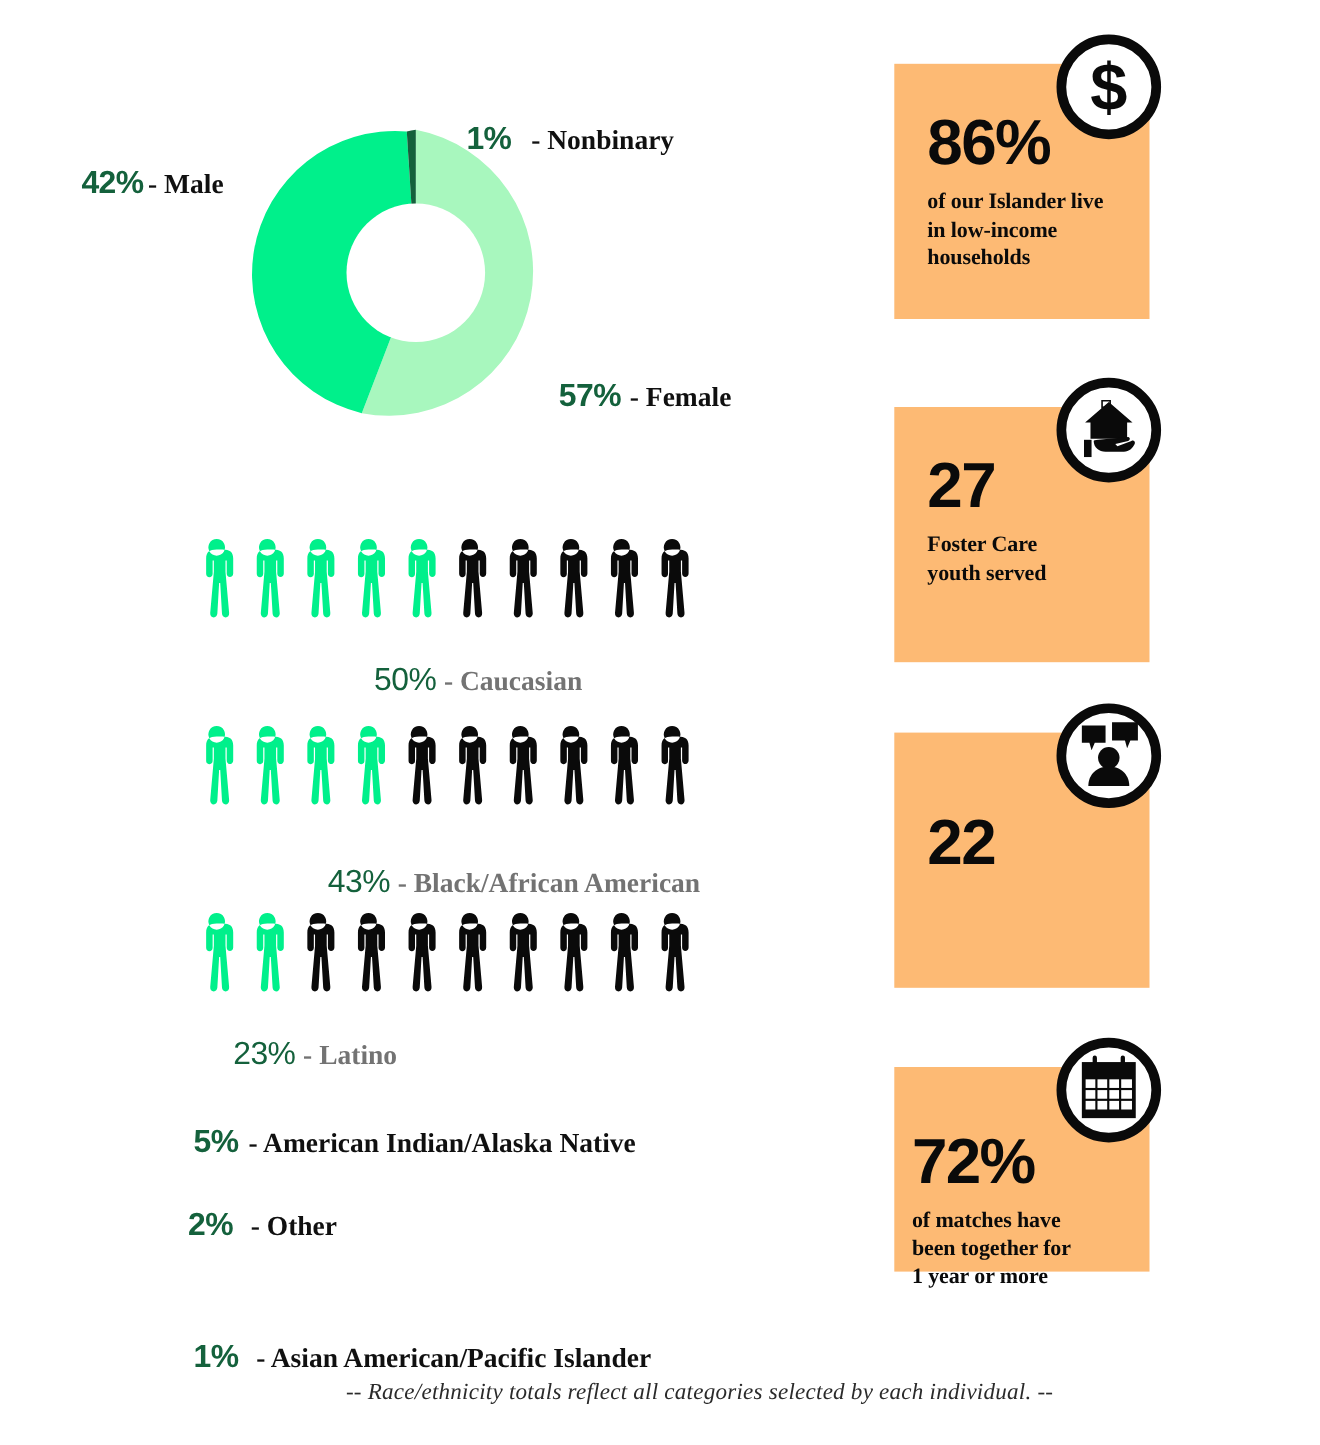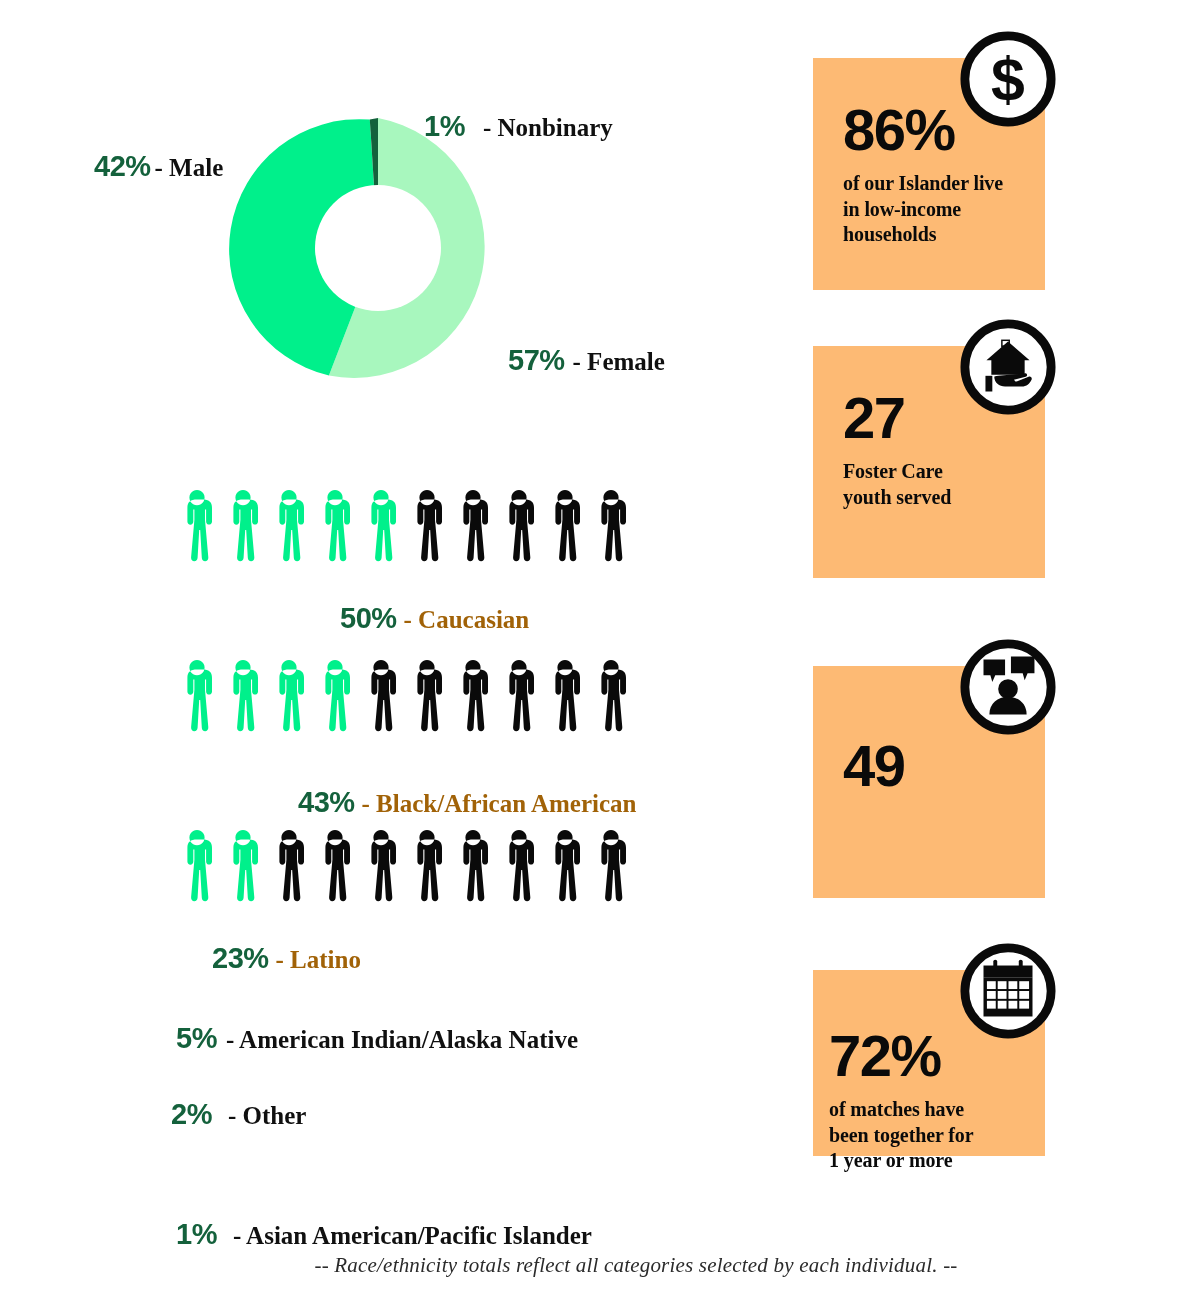--- a/index.html
+++ b/index.html
@@ -54,21 +54,21 @@
     letter-spacing: -0.5px;
   }
   .donut-label .cat {
     color: #101010;
     font-weight: bold;
     font-size: 25px;
   }
 
   #label-nonbinary { left: 424px; top: 68px; margin-top: 44px; }
   #label-nonbinary .gap { display: inline-block; width: 18px; }
-  #label-male      { left: 74px;  top: 152px; margin-left: 20px; }
+  #label-male      { left: 74px;  top: 152px; }
   #label-male .gap { display: inline-block; width: 4px; }
   #label-female    { left: 508px; top: 346px; }
   #label-female .gap { display: inline-block; width: 8px; }
 
   
   .people-row {
     position: absolute;
     left: 0;
     width: 760px;
   }
@@ -86,29 +86,29 @@
   }
 
   .race-label {
     position: absolute;
     white-space: nowrap;
     font-size: 26px;
     line-height: 1;
   }
   .race-label .pct {
     font-family: "Liberation Sans", sans-serif;
-    font-weight: bold;
+    font-weight: normal;
     font-size: 29px;
     color: #14613c;
     letter-spacing: -0.5px;
   }
   .race-label .dash,
   .race-label .cat {
     font-family: "Liberation Serif", serif;
-    color: #a16207;
+    color: #737373;
     font-weight: bold;
     font-size: 25px;
   }
   .race-label .gap { display: inline-block; width: 7px; }
 
   #row-caucasian { top: 487px; }
   #row-caucasian .race-label { left: 340px; top: 117px; }
 
   #row-black { top: 657px; }
   #row-black .race-label { left: 298px; top: 131px; }
@@ -198,21 +198,21 @@
   .stat-icon {
     position: absolute;
     width: 98px;
     height: 98px;
     right: -8px;
     top: -28px;
   }
 
   #card-income    { top: 58px; }
   #card-income    .stat-icon { top: -28px; right: -12px; }
-  #card-foster    { top: 346px; }
+  #card-foster    { top: 370px; }
   #card-foster    .stat-icon { top: -28px; right: -12px; }
   #card-bilingual { top: 666px; padding-top: 72px; }
   #card-bilingual .stat-icon { top: -28px; right: -12px; }
   #card-duration  { top: 970px; padding-top: 58px; }
   #card-duration  .stat-icon { top: -28px; right: -12px; }
 </style>
 </head>
 <body>
 
 <div id="left-column">
@@ -402,21 +402,21 @@
 
       <rect x="27" y="59" width="7" height="16" fill="#0a0a0a"></rect>
 
       <path d="M 36 60 C 36 66 41 70 47 70 L 64 70 C 69 70 72 67 74 63
                C 75 61 73 59 71 60 L 58 65 L 56 63 L 68 60
                C 70 59.4 70 57 68 56.5 L 40 59 C 37.5 59.2 36 59.5 36 60 Z" fill="#0a0a0a"></path>
     </svg>
   </div>
 
   <div class="stat-card" id="card-bilingual">
-    <div class="stat-number">49</div>
+    <div class="stat-number">22</div>
     <svg class="stat-icon" viewBox="0 0 100 100">
       <circle cx="50" cy="50" r="44" fill="#ffffff" stroke="#0a0a0a" stroke-width="9"></circle>
 
       <path d="M 25 22 L 47 22 L 47 38 L 37 38 L 34 45 L 32 38 L 25 38 Z" fill="#0a0a0a"></path>
 
       <path d="M 53 19 L 77 19 L 77 36 L 70 36 L 67 43 L 65 36 L 53 36 Z" fill="#0a0a0a"></path>
 
       <circle cx="50" cy="52" r="10" fill="#0a0a0a"></circle>
 
       <path d="M 31 78 C 31 67 39.5 60 50 60 C 60.5 60 69 67 69 78 Z" fill="#0a0a0a"></path>

